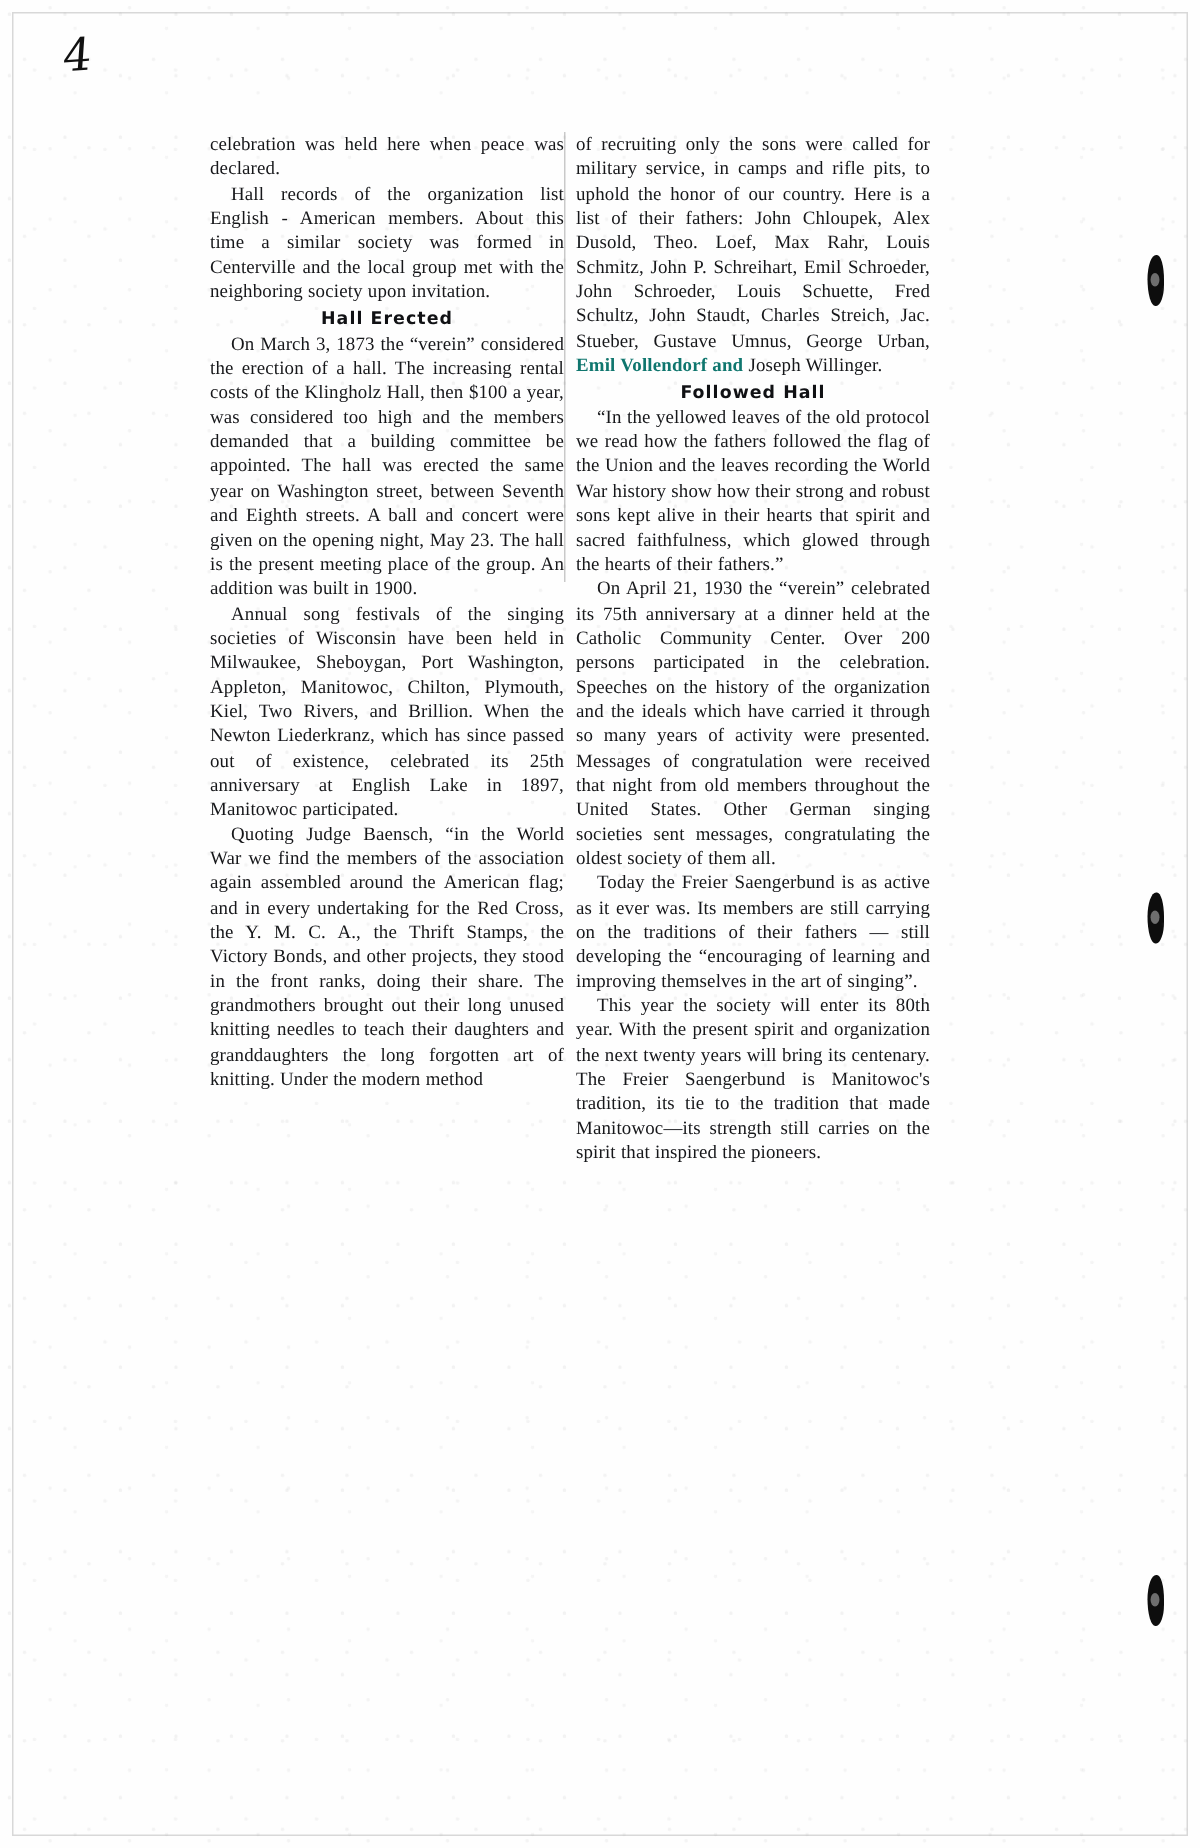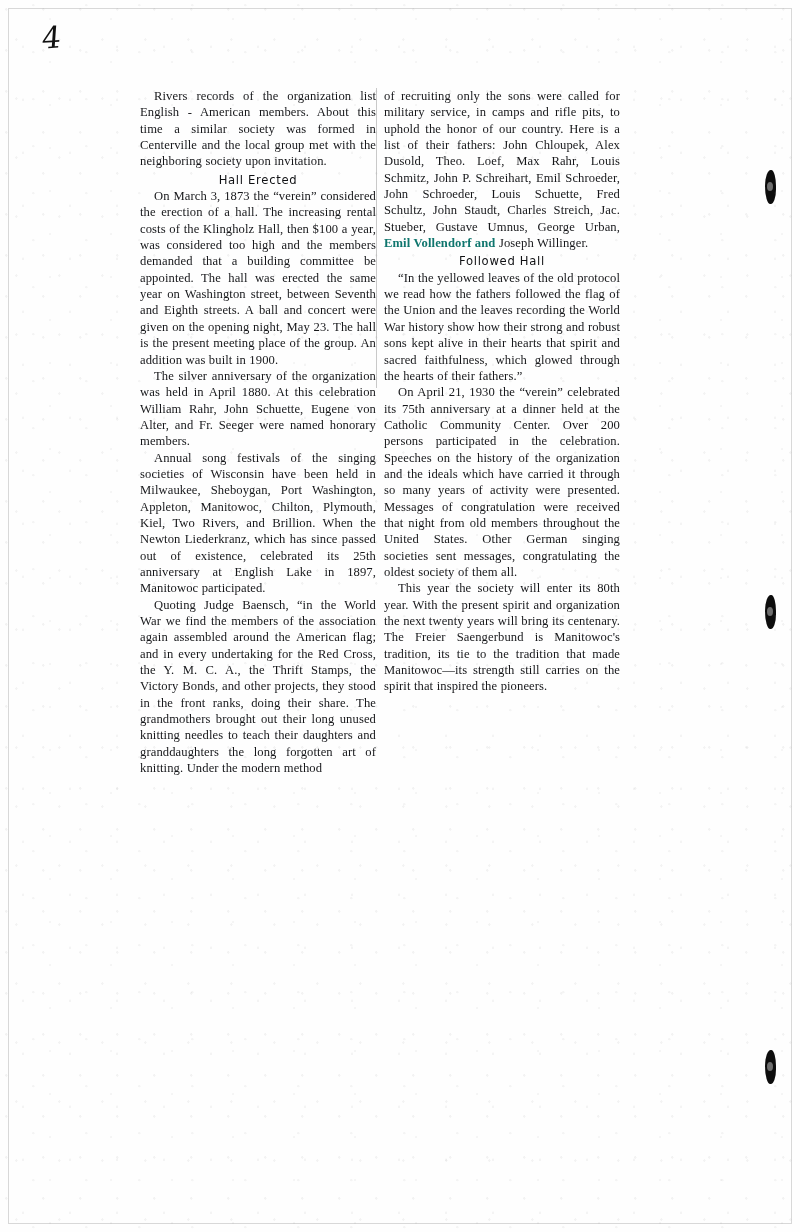--- a/index.html
+++ b/index.html
@@ -106,21 +106,21 @@
     letter-spacing: 0.1px;
     word-spacing: 0.2px;
   }
   p.para.no-indent { text-indent: 0; }
 
   h2.subhead {
     margin: 2px 0 0 0;
     text-align: center;
     font-family: "DejaVu Sans", "Liberation Sans", sans-serif;
     font-size: 11.6px;
-    font-weight: normal;
+    font-weight: bold;
     line-height: 16.35px;
     letter-spacing: 0.7px;
     color: #101114;
     text-indent: 0;
   }
 
   
   .ink-heavy { font-weight: bold; color: #0f766e; }
 
   
@@ -153,32 +153,33 @@
 
   <div class="binder-mark bm-1"></div>
   <div class="binder-mark bm-2"></div>
   <div class="binder-mark bm-3"></div>
 
   <div id="article">
 
     <div id="column-rule"></div>
 
     <div class="col col-left">
-      <p class="para">Rivers records of the organization list English - American members. About this time a similar society was formed in Centerville and the local group met with the neighboring society upon invitation.</p>
+      <p class="para no-indent">celebration was held here when peace was declared.</p>
+      <p class="para">Hall records of the organization list English - American members. About this time a similar society was formed in Centerville and the local group met with the neighboring society upon invitation.</p>
       <h2 class="subhead">Hall Erected</h2>
       <p class="para">On March 3, 1873 the “verein” considered the erection of a hall. The increasing rental costs of the Klingholz Hall, then $100 a year, was considered too high and the members demanded that a building committee be appointed. The hall was erected the same year on Washington street, between Seventh and Eighth streets. A ball and concert were given on the opening night, May 23. The hall is the present meeting place of the group. An addition was built in 1900.</p>
-      <p class="para">The silver anniversary of the organization was held in April 1880. At this celebration William Rahr, John Schuette, Eugene von Alter, and Fr. Seeger were named honorary members.</p>
       <p class="para">Annual song festivals of the singing societies of Wisconsin have been held in Milwaukee, Sheboygan, Port Washington, Appleton, Manitowoc, Chilton, Plymouth, Kiel, Two Rivers, and Brillion. When the Newton Liederkranz, which has since passed out of existence, celebrated its 25th anniversary at English Lake in 1897, Manitowoc participated.</p>
       <p class="para">Quoting Judge Baensch, “in the World War we find the members of the association again assembled around the American flag; and in every undertaking for the Red Cross, the Y. M. C. A., the Thrift Stamps, the Victory Bonds, and other projects, they stood in the front ranks, doing their share. The grandmothers brought out their long unused knitting needles to teach their daughters and granddaughters the long forgotten art of knitting. Under the modern method</p>
     </div>
 
     <div class="col col-right">
       <p class="para no-indent"><span>of recruiting only the sons were called for military service, in camps and rifle pits, to uphold the honor of our country. Here is a list of their fathers: John Chloupek, Alex Dusold, Theo. Loef, Max Rahr, Louis Schmitz, John P. Schreihart, Emil Schroeder, John Schroeder, Louis Schuette, Fred Schultz, John Staudt, Charles Streich, Jac. Stueber, Gustave Umnus, George Urban, </span><span class="ink-heavy">Emil Vollendorf and </span><span>Joseph Willinger.</span></p>
       <h2 class="subhead">Followed Hall</h2>
       <p class="para">“In the yellowed leaves of the old protocol we read how the fathers followed the flag of the Union and the leaves recording the World War history show how their strong and robust sons kept alive in their hearts that spirit and sacred faithfulness, which glowed through the hearts of their fathers.”</p>
       <p class="para">On April 21, 1930 the “verein” celebrated its 75th anniversary at a dinner held at the Catholic Community Center. Over 200 persons participated in the celebration. Speeches on the history of the organization and the ideals which have carried it through so many years of activity were presented. Messages of congratulation were received that night from old members throughout the United States. Other German singing societies sent messages, congratulating the oldest society of them all.</p>
+      <p class="para">Today the Freier Saengerbund is as active as it ever was. Its members are still carrying on the traditions of their fathers — still developing the “encouraging of learning and improving themselves in the art of singing”.</p>
       <p class="para">This year the society will enter its 80th year. With the present spirit and organization the next twenty years will bring its centenary. The Freier Saengerbund is Manitowoc's tradition, its tie to the tradition that made Manitowoc—its strength still carries on the spirit that inspired the pioneers.</p>
     </div>
 
   </div>
 
   <div id="scan-grain"></div>
 </div>
 
 </body></html>

